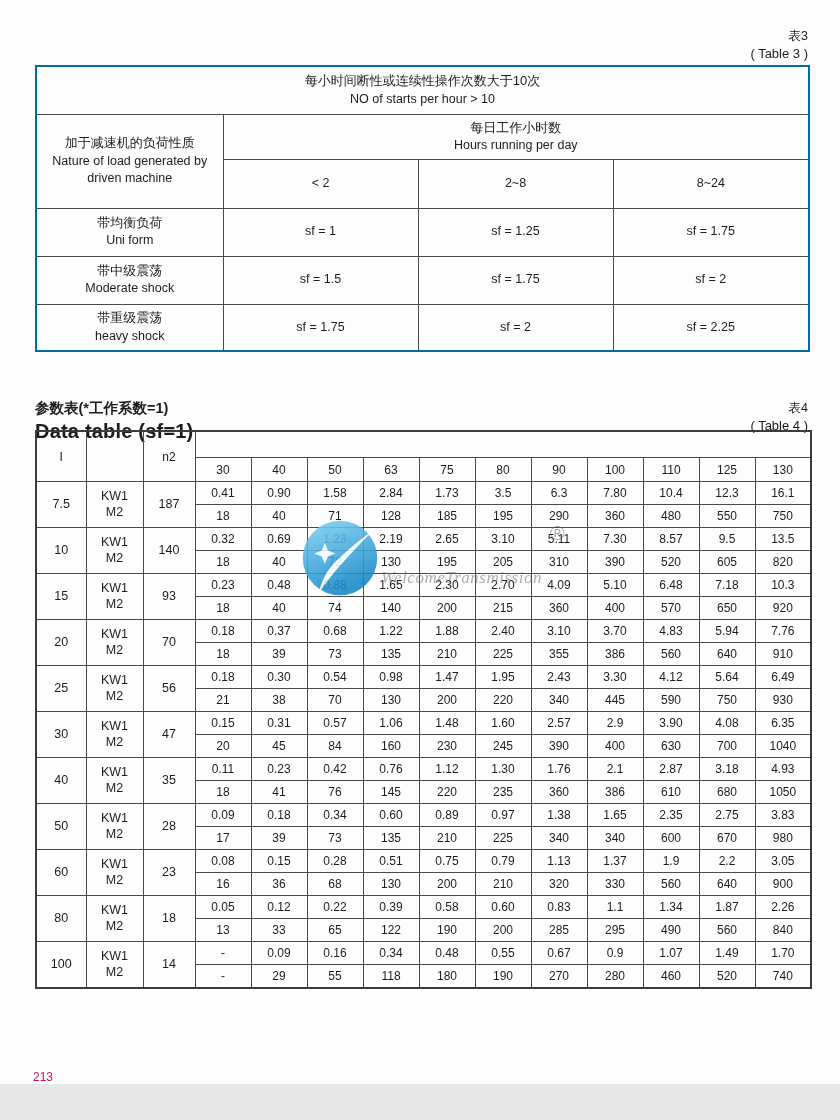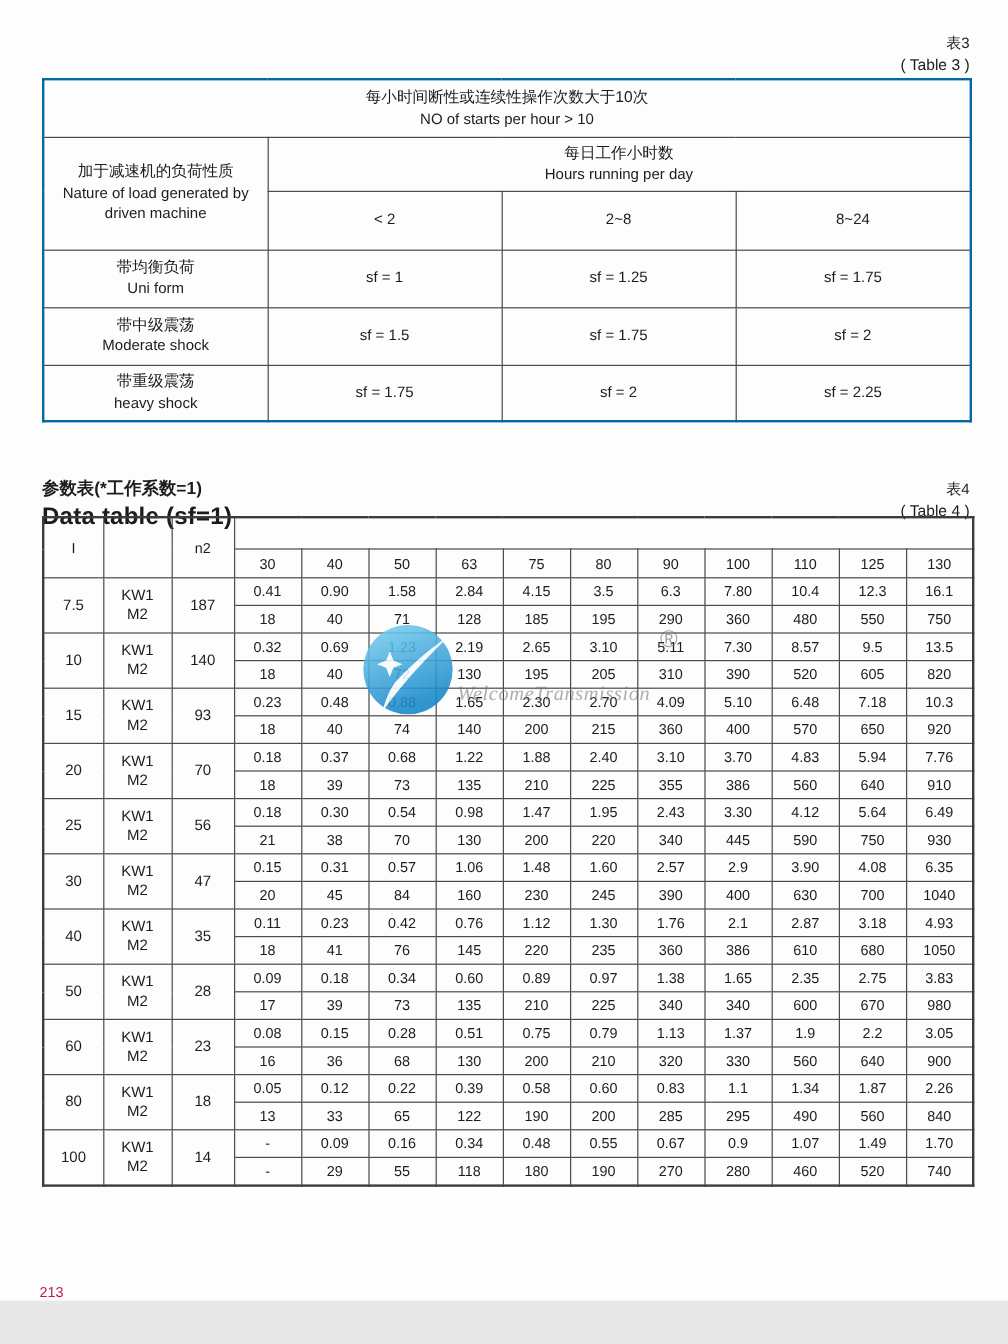--- a/index.html
+++ b/index.html
@@ -165,21 +165,21 @@
             <td rowspan="2" class="lab">7.5</td>
             <td rowspan="2" class="lab">
               <div>KW1</div>
               <div>M2</div>
             </td>
             <td rowspan="2" class="lab">187</td>
             <td>0.41</td>
             <td>0.90</td>
             <td>1.58</td>
             <td>2.84</td>
-            <td>4.15</td>
+            <td>1.73</td>
             <td>3.5</td>
             <td>6.3</td>
             <td>7.80</td>
             <td>10.4</td>
             <td>12.3</td>
             <td>16.1</td>
           </tr>
           <tr>
             <td>18</td>
             <td>40</td>

